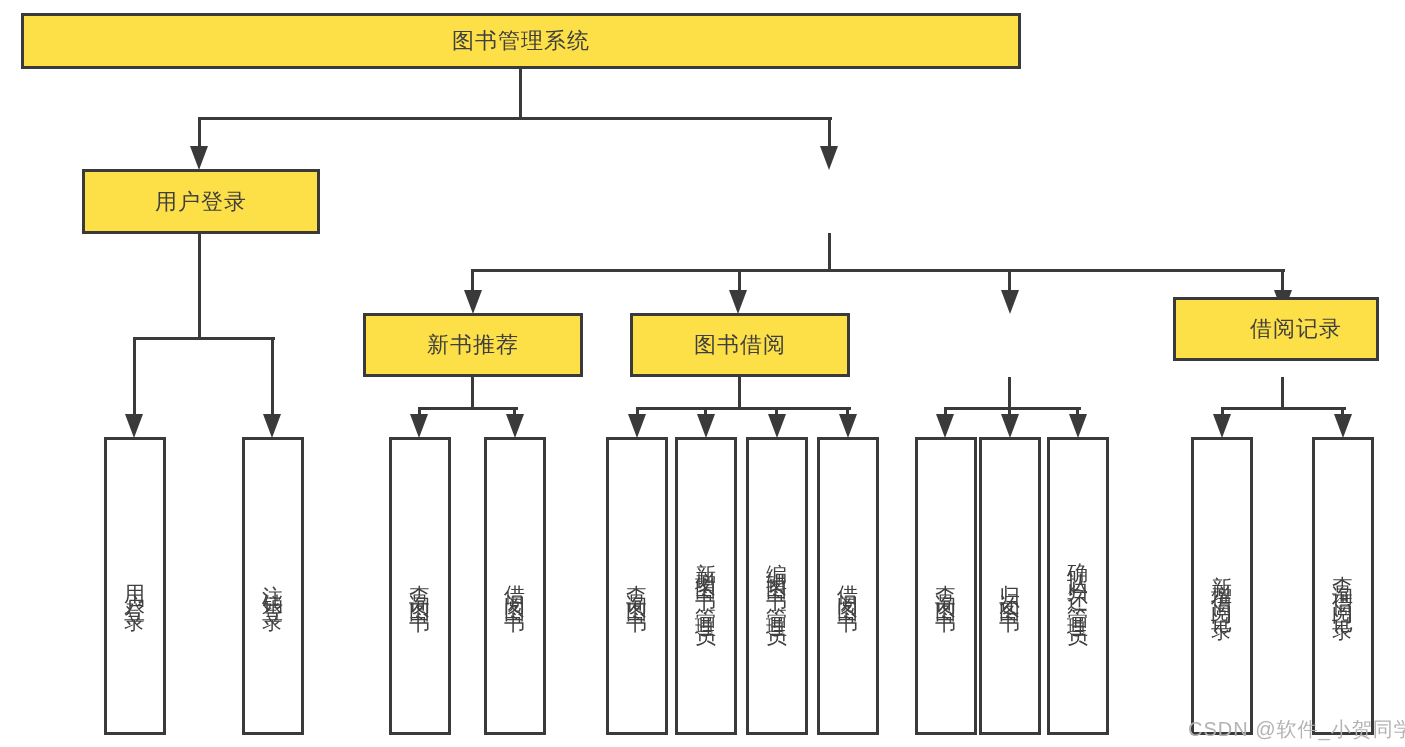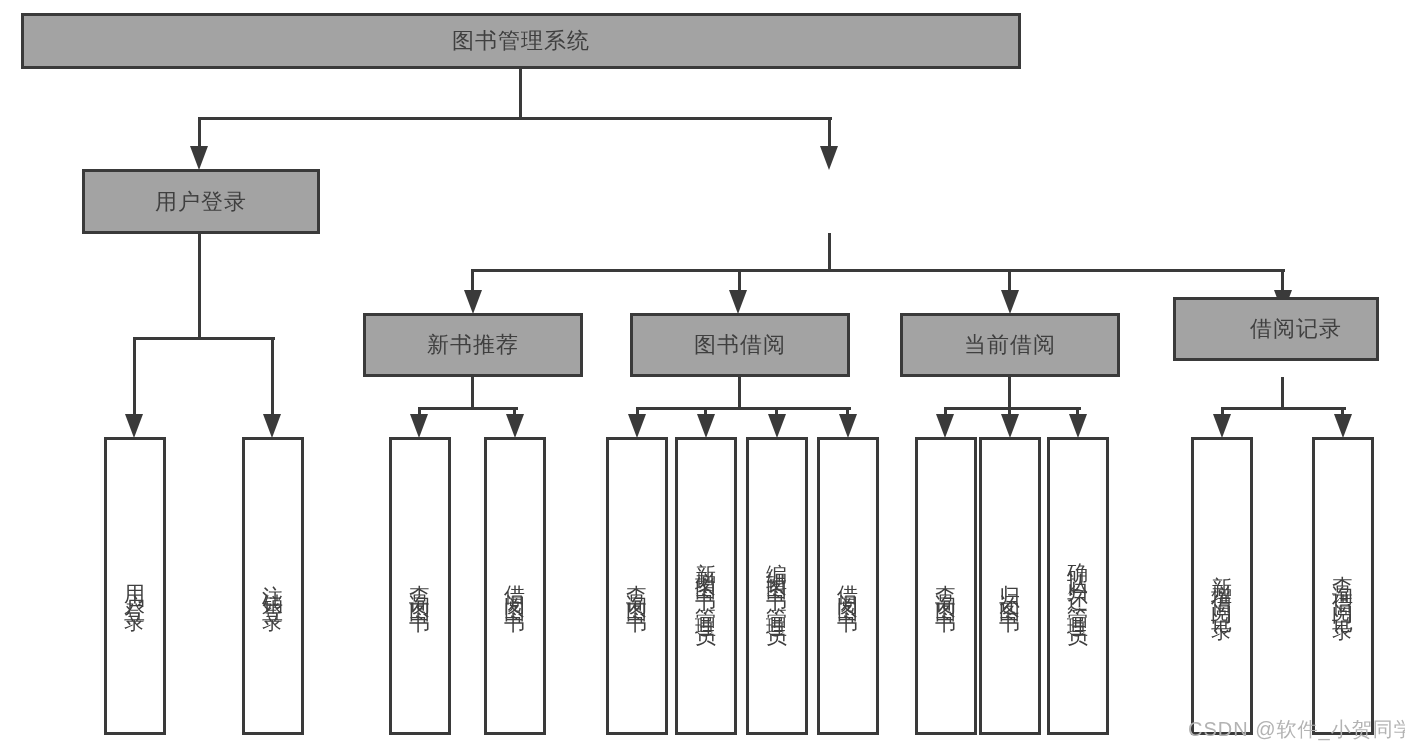--- a/index.html
+++ b/index.html
@@ -9,21 +9,21 @@
   .canvas {
     position: relative;
     width: 1405px;
     height: 747px;
     background: #ffffff;
     overflow: hidden;
   }
   .node {
     position: absolute;
     border: 3px solid var(--ln);
-    background: #a3a3a3;
+    background: #fde047;
     display: flex;
     align-items: center;
     justify-content: center;
     font-size: 22px;
     letter-spacing: 1px;
     color: var(--tx);
   }
   .leaf {
     position: absolute;
     top: 437px;
@@ -92,21 +92,20 @@
   <div class="vl" style="left:738px; top:269px; height:24px;"></div>
   <div class="vl" style="left:1008px; top:269px; height:24px;"></div>
   <div class="vl" style="left:1281px; top:269px; height:24px;"></div>
   <div class="arr" style="left:464px; top:290px;"></div>
   <div class="arr" style="left:729px; top:290px;"></div>
   <div class="arr" style="left:1001px; top:290px;"></div>
   <div class="arr" style="left:1274px; top:290px;"></div>
 
   <div class="node" style="left:363px; top:313px; width:220px; height:64px;font-family:Liberation Mono, monospace;">新书推荐</div>
   <div class="node" style="left:630px; top:313px; width:220px; height:64px;text-align:right;">图书借阅</div>
-  <div class="node" style="left:900px; top:313px; width:220px; height:64px;">当前借阅</div>
   <div class="node" style="left:1173px; top:297px; width:206px; height:64px;padding-left:40px;">借阅记录</div>
 
   <div class="vl" style="left:471px; top:377px; height:33px;"></div>
   <div class="hl" style="left:418px; top:407px; width:100px;"></div>
   <div class="vl" style="left:418px; top:407px; height:10px;"></div>
   <div class="vl" style="left:513px; top:407px; height:10px;"></div>
   <div class="arr" style="left:410px; top:414px;"></div>
   <div class="arr" style="left:506px; top:414px;"></div>
 
   <div class="vl" style="left:738px; top:377px; height:33px;"></div>

